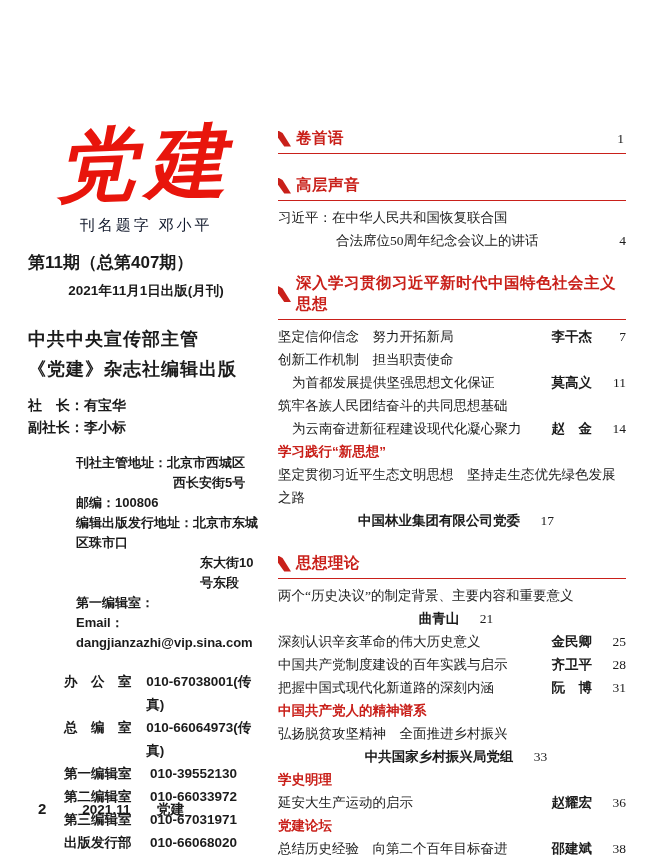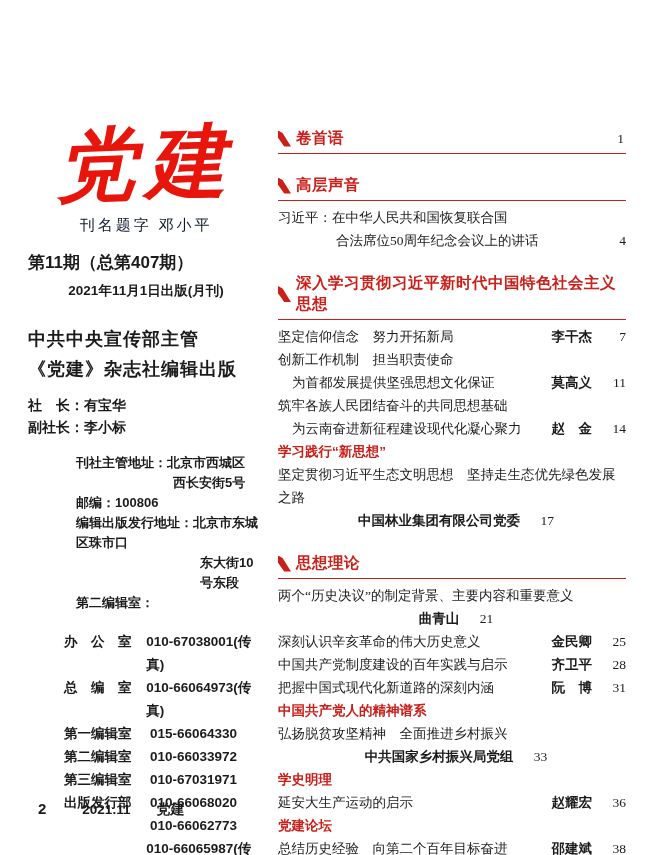--- a/index.html
+++ b/index.html
@@ -69,35 +69,36 @@
     <div class="staff-line">社　长：有宝华</div>
     <div class="staff-line">副社长：李小标</div>
   </div>
 
   <div class="addr-block">
     <div class="addr-line">刊社主管地址：北京市西城区</div>
     <div class="addr-line addr-ind1">西长安街5号</div>
     <div class="addr-line">邮编：100806</div>
     <div class="addr-line">编辑出版发行地址：北京市东城区珠市口</div>
     <div class="addr-line addr-ind2">东大街10号东段</div>
-    <div class="addr-line">第二编辑室：</div>
+    <div class="addr-line">第一编辑室：</div>
+    <div class="addr-line">Email：dangjianzazhi@vip.sina.com</div>
   </div>
 
   <div class="phone-block">
     <div class="phone-row">
       <span class="phone-label">办　公　室</span>
       <span class="phone-number">010-67038001(传真)</span>
     </div>
     <div class="phone-row">
       <span class="phone-label">总　编　室</span>
       <span class="phone-number">010-66064973(传真)</span>
     </div>
     <div class="phone-row">
       <span class="phone-label">第一编辑室</span>
-      <span class="phone-number">015-66064330</span>
+      <span class="phone-number">010-39552130</span>
     </div>
     <div class="phone-row">
       <span class="phone-label">第二编辑室</span>
       <span class="phone-number">010-66033972</span>
     </div>
     <div class="phone-row">
       <span class="phone-label">第三编辑室</span>
       <span class="phone-number">010-67031971</span>
     </div>
     <div class="phone-row">

